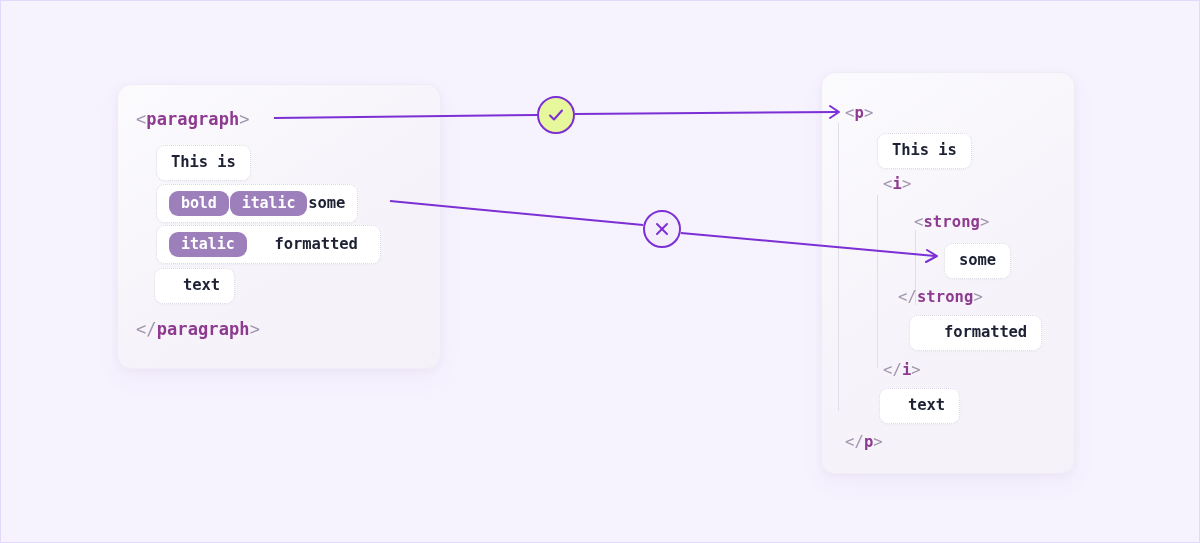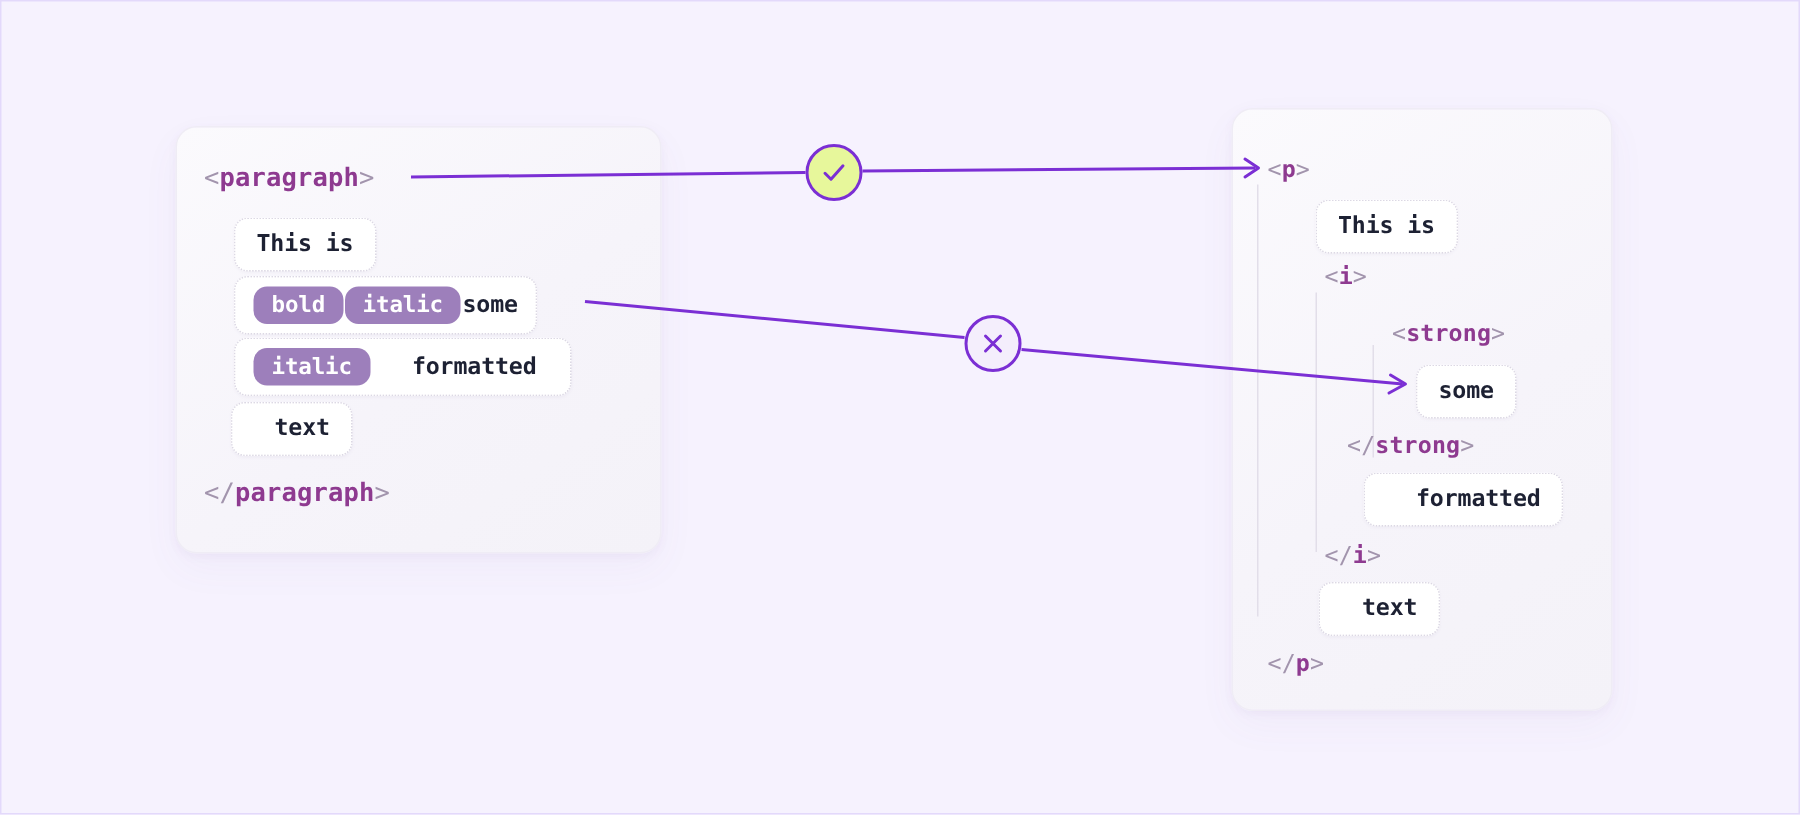--- a/index.html
+++ b/index.html
@@ -174,21 +174,21 @@
     <div class="guide" style="left:93px; top:157px; height:75px;"></div>
 
     <div class="code-line tag small" style="left:23px; top:33px;"><span class="br">&lt;</span><span>p</span><span class="br">&gt;</span></div>
 
     <div class="code-line" style="left:55px; top:60px;">
       <span class="chip">This is</span>
     </div>
 
     <div class="code-line tag small" style="left:61px; top:104px;"><span class="br">&lt;</span><span>i</span><span class="br">&gt;</span></div>
 
-    <div class="code-line tag small" style="left:92px; top:142px;margin-left:14px;"><span class="br">&lt;</span><span>strong</span><span class="br">&gt;</span></div>
+    <div class="code-line tag small" style="left:92px; top:142px;"><span class="br">&lt;</span><span>strong</span><span class="br">&gt;</span></div>
 
     <div class="code-line" style="left:122px; top:170px;">
       <span class="chip">some</span>
     </div>
 
     <div class="code-line tag small" style="left:76px; top:217px;"><span class="br">&lt;</span><span class="sl">/</span><span>strong</span><span class="br">&gt;</span></div>
 
     <div class="code-line" style="left:87px; top:242px;">
       <span class="chip pad-l2">formatted</span>
     </div>

